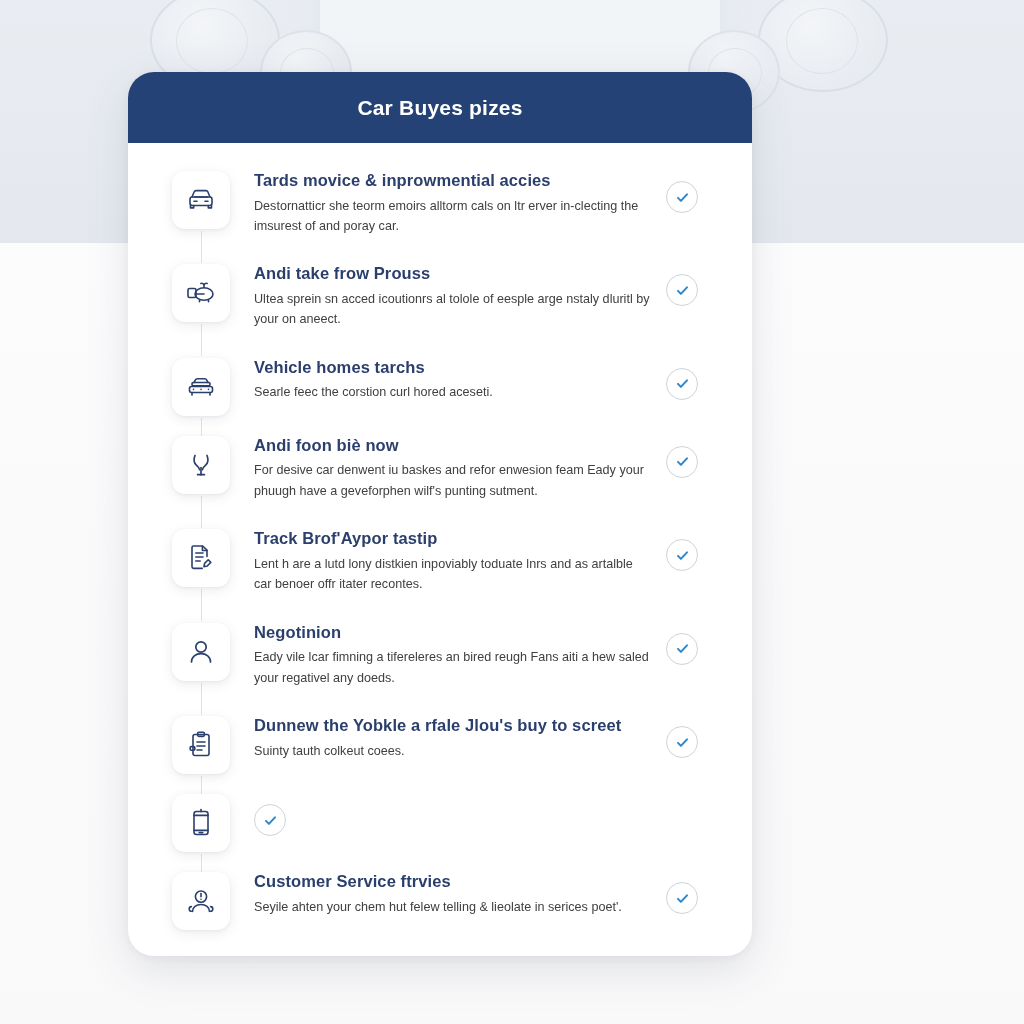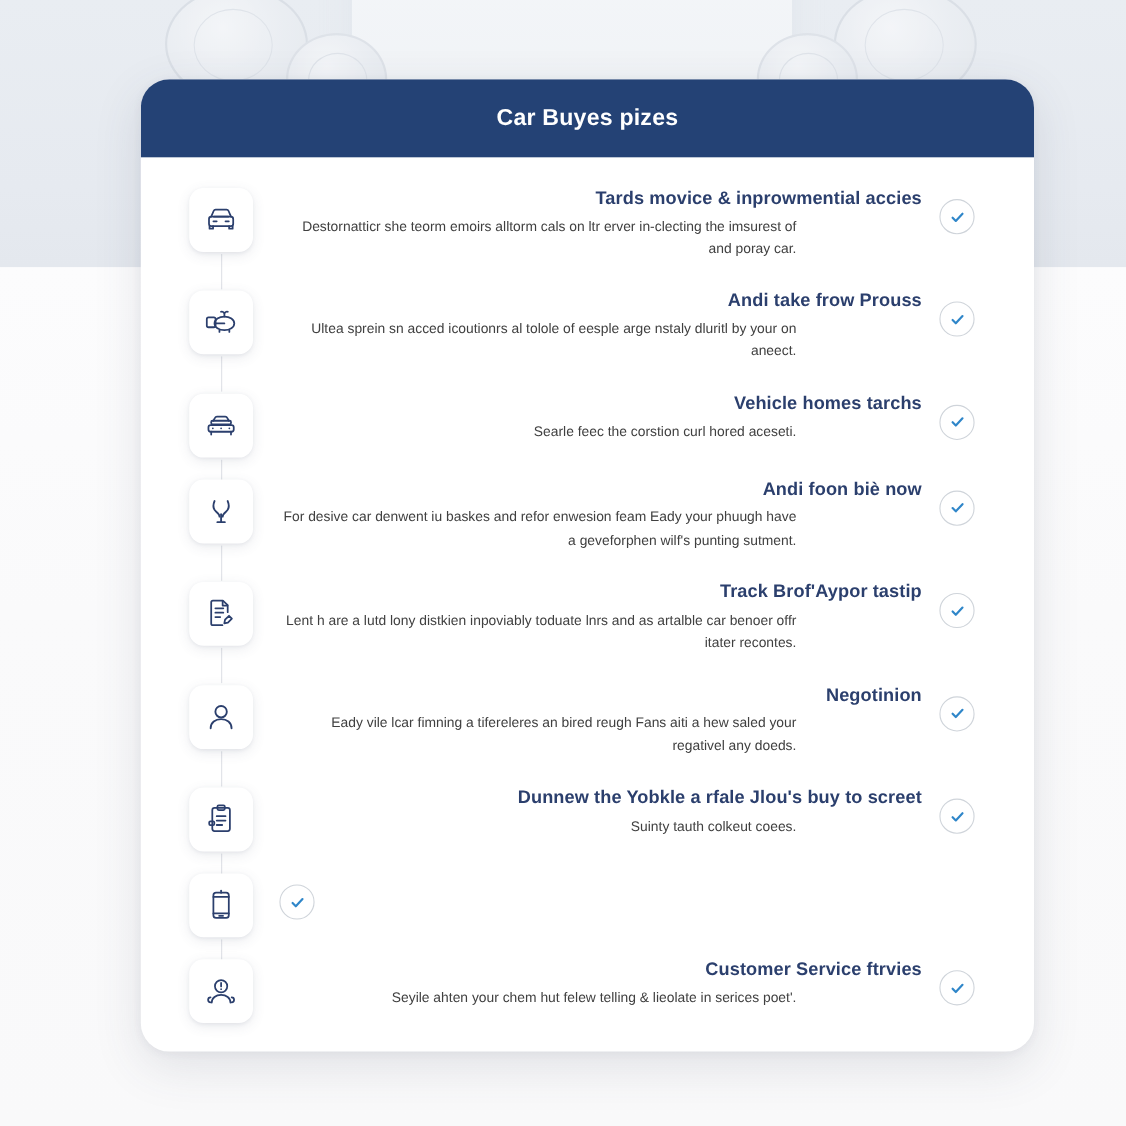--- a/index.html
+++ b/index.html
@@ -57,21 +57,21 @@
   .grille {
     position: absolute;
     border-radius: 50%;
     border: 1.5px solid #d8dde4;
   }
 
   
   #card {
     position: absolute;
     left: 128px; top: 72px;
-    width: 812px; height: 884px;
+    width: 624px; height: 884px;
     background: #ffffff;
     border-radius: 26px;
     box-shadow: 0 14px 44px rgba(60,72,95,.13), 0 2px 8px rgba(60,72,95,.06);
     overflow: hidden;
   }
 
   #card-header {
     height: 71px;
     background: #244275;
     display: flex;
@@ -90,21 +90,20 @@
     position: relative;
   }
 
   
   .row {
     position: relative;
     display: flex;
     align-items: flex-start;
     padding: 0 38px 0 36px;
     min-height: 64px;
-    text-align: right;
   }
   .row-spacer { height: 26px; }
   .row-spacer-sm { height: 14px; }
 
   .icon-col {
     width: 74px;
     flex: 0 0 74px;
     display: flex;
     justify-content: center;
     position: relative;

